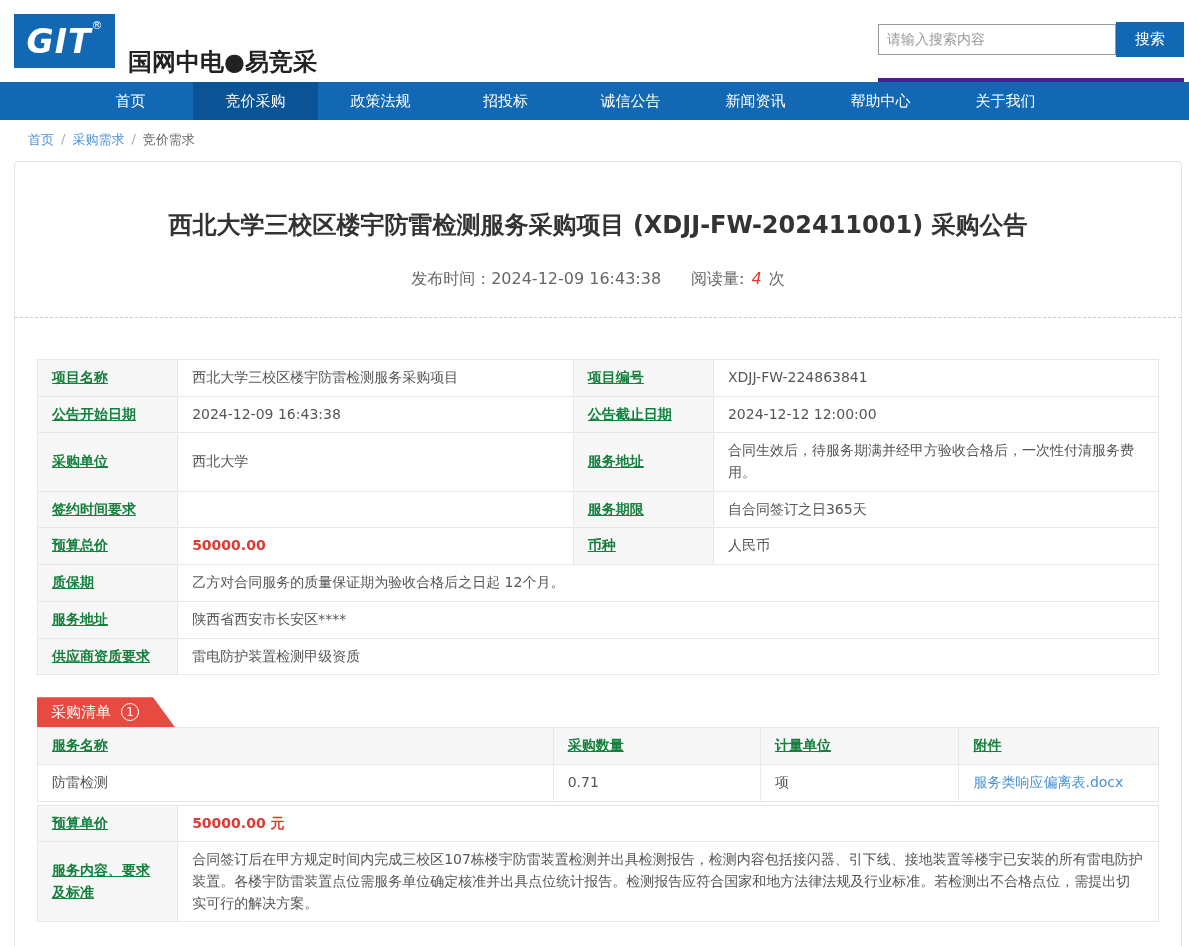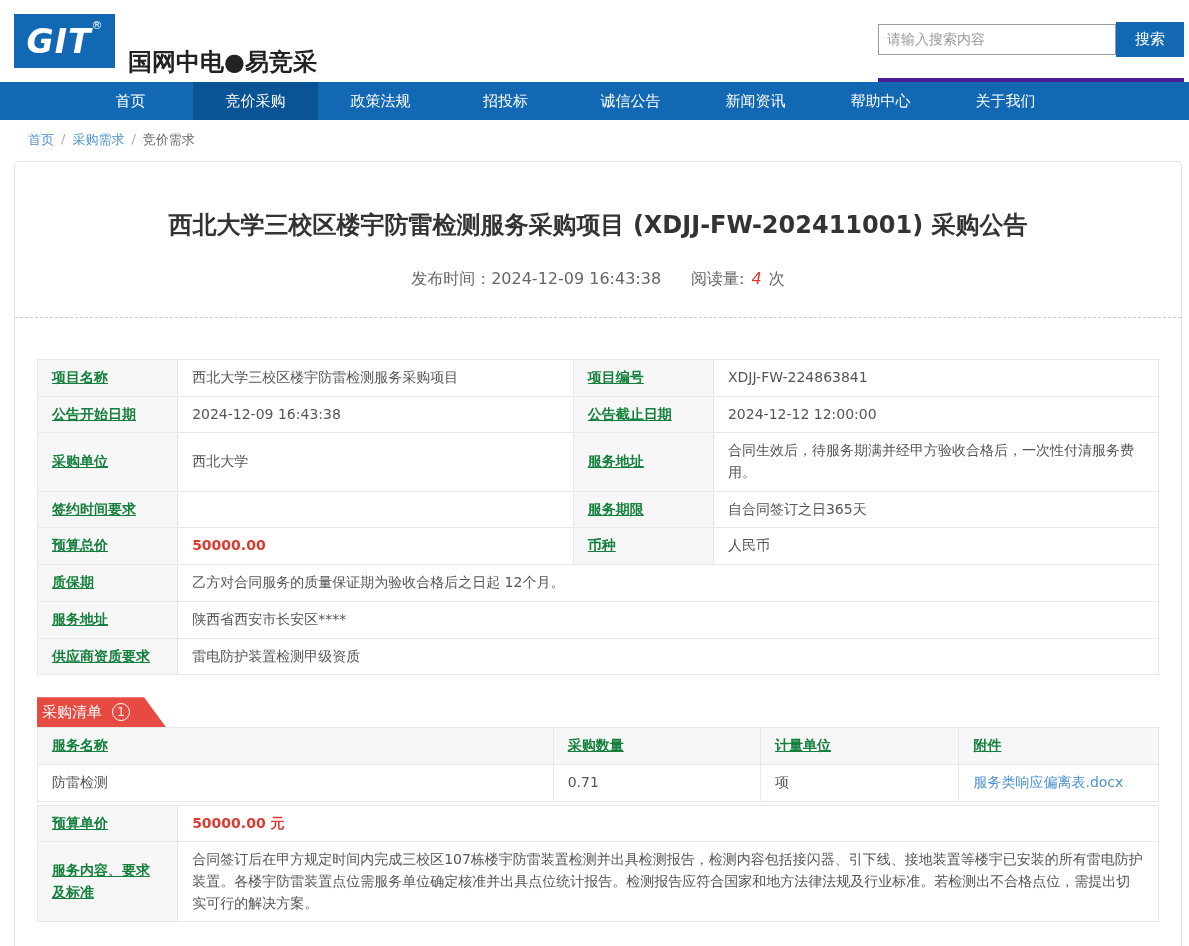--- a/index.html
+++ b/index.html
@@ -62,21 +62,21 @@
   td, th { border: 1px solid #e8e8e8; padding: 7px 14px; color: #555; line-height: 1.55; text-align: left; word-break: break-all; }
   td.lbl, th { background: #f7f7f7; color: #15803d; font-weight: bold; text-decoration: underline; }
   .info-table { margin-top: 41px; }
   .red-value { color: #e03a30; font-weight: bold; }
   .attach-link { color: #4a90d2; cursor: pointer; text-decoration: none; }
   
   .purchase-section { margin-top: 22px; }
   .ribbon {
     display: inline-flex; align-items: center; gap: 10px;
     background: #e74a40; color: #fff; font-size: 15px; height: 30px;
-    padding: 0 36px 0 5px;
+    padding: 0 36px 0 14px;
     clip-path: polygon(0 0, calc(100% - 22px) 0, 100% 100%, 0 100%);
   }
   .ribbon-count {
     width: 18px; height: 18px; border: 1px solid #fff; border-radius: 50%;
     display: flex; align-items: center; justify-content: center;
     font-size: 12px; line-height: 1;
   }
   .detail-table { margin-top: 3px; }
 </style>
 </head>

